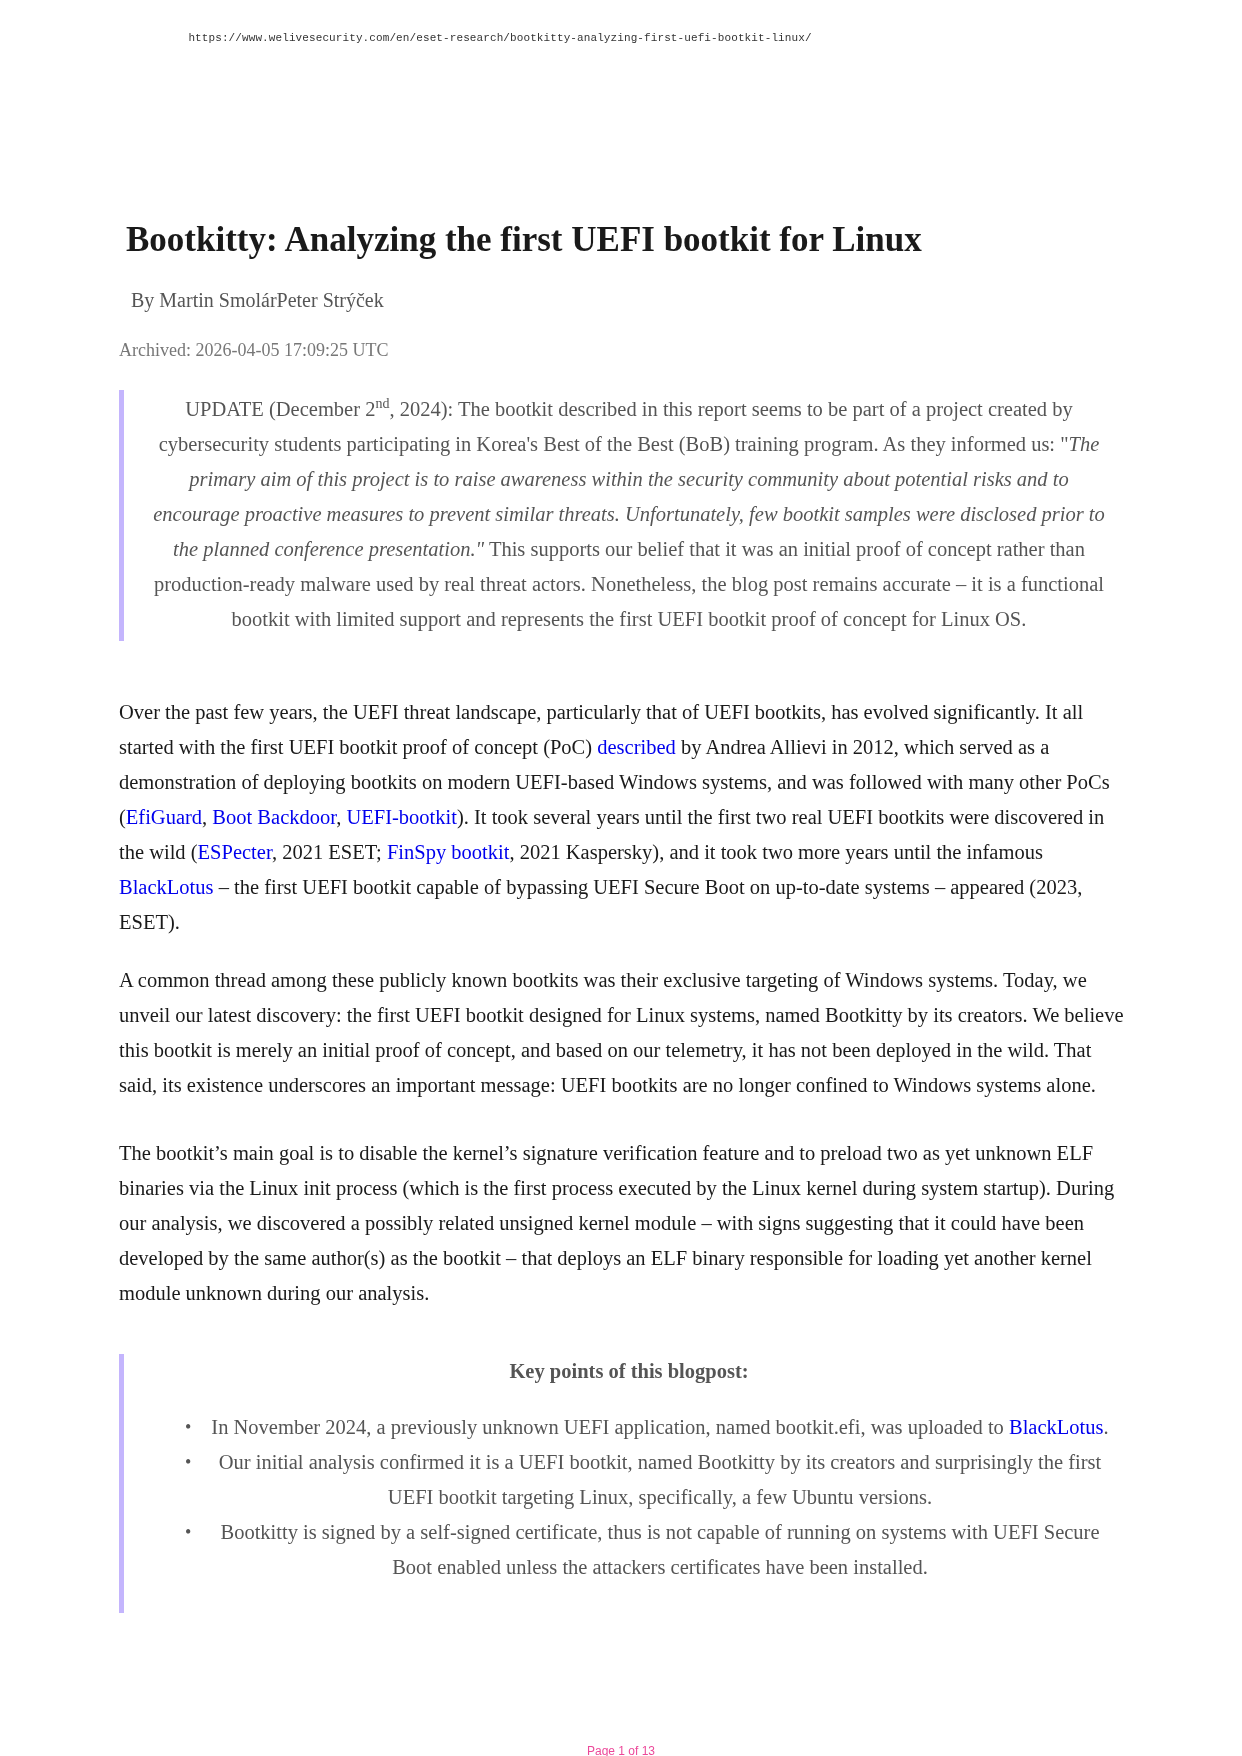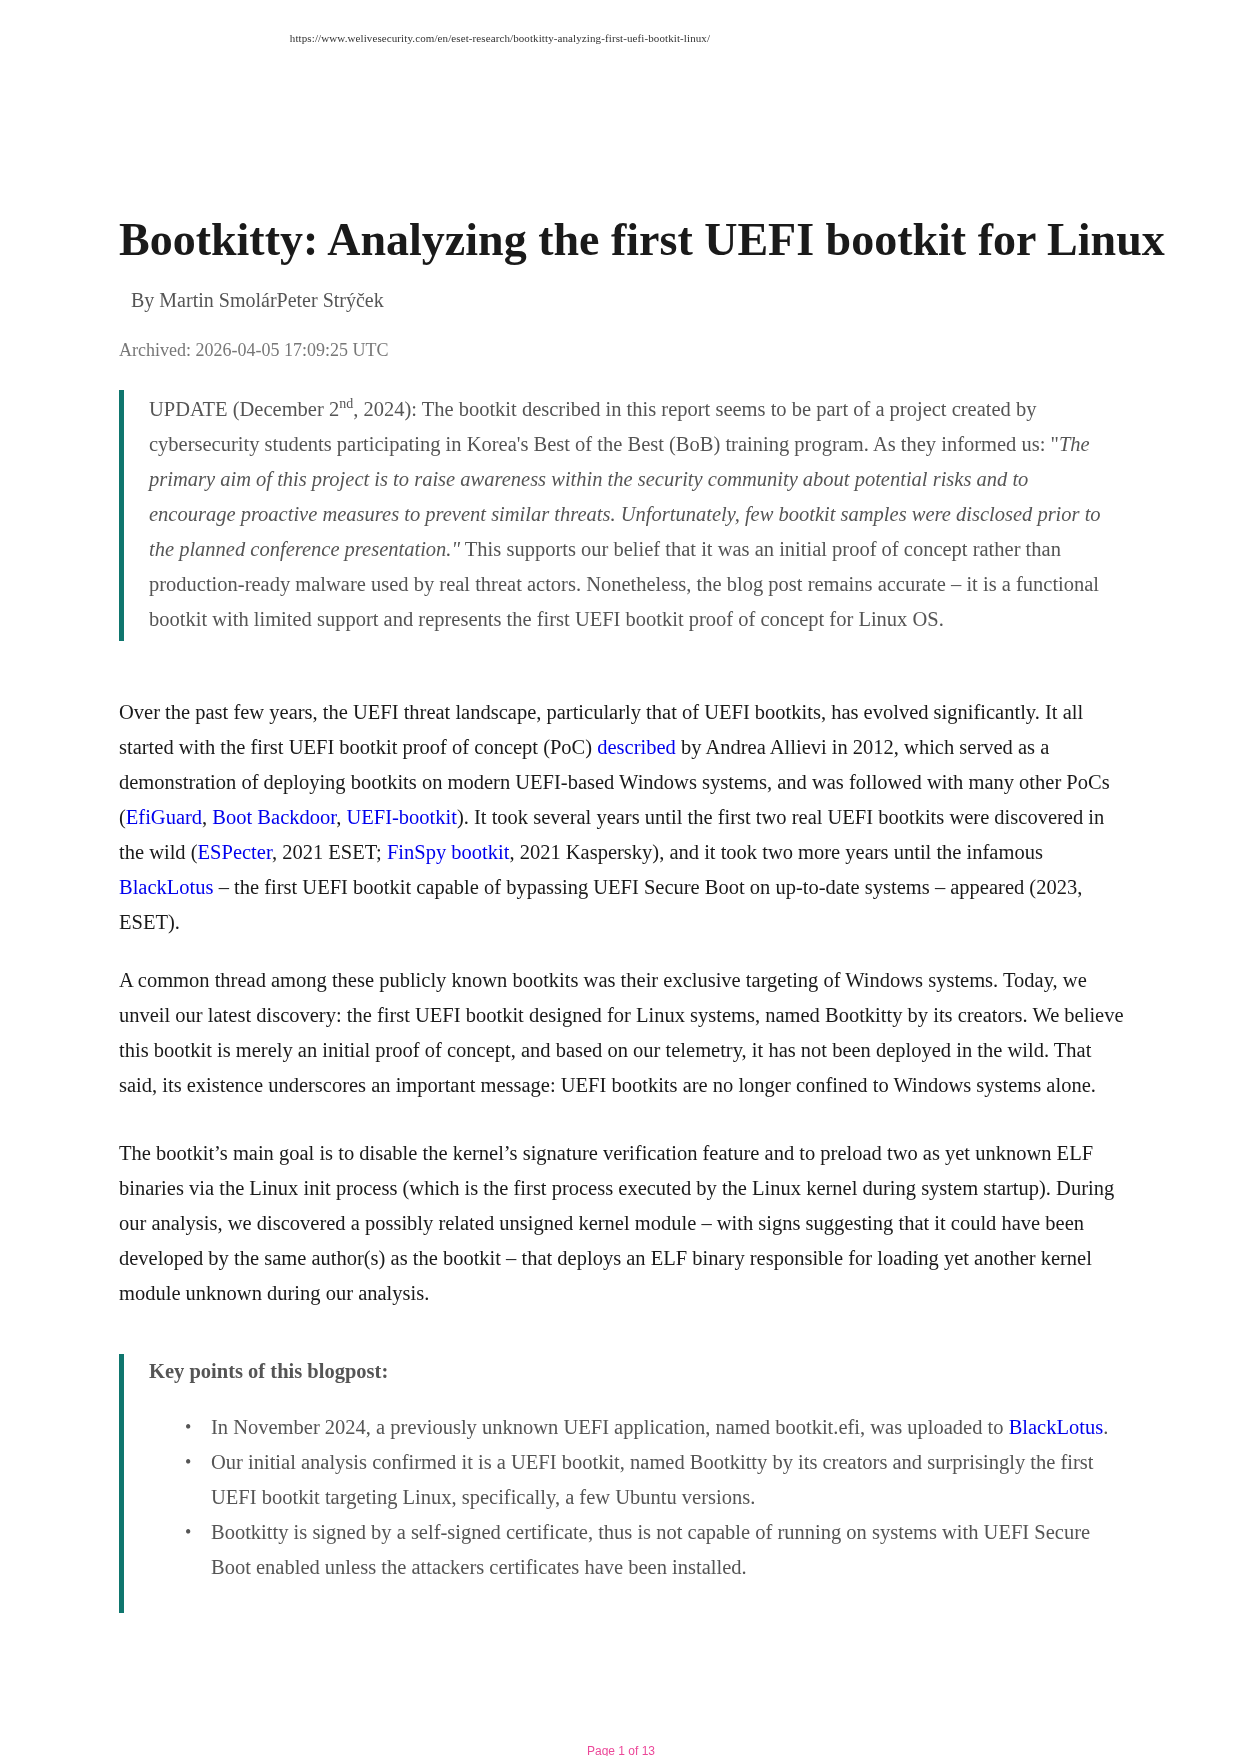--- a/index.html
+++ b/index.html
@@ -1,22 +1,22 @@
 <!DOCTYPE html>
 <html><head>
   <meta charset="utf-8">
   <style>
     html, body { margin: 0; padding: 0; background: #ffffff; }
     body { width: 1242px; height: 1756px; position: relative; overflow: hidden; font-family: "Liberation Serif", serif; color: #1a1a1a; }
-    .url-header { position: absolute; top: 32px; left: 0; width: 1000px; text-align: center; font-family: Liberation Serif, serif; font-size: 11px; color: #333; letter-spacing: 0.1px; }
+    .url-header { position: absolute; top: 32px; left: 0; width: 1000px; text-align: center; font-family: Liberation Mono, monospace; font-size: 11px; color: #333; letter-spacing: 0.1px; }
     .content { position: absolute; left: 119px; top: 0; width: 1010px; }
-    h1 { position: absolute; top: 213px; left: 0; margin: 0; font-size: 46px; font-weight: bold; color: #1a1a1a; white-space: nowrap; }
+    h1 { position: absolute; top: 213px; left: 0; margin: 7px; font-size: 35px; font-weight: bold; color: #1a1a1a; white-space: nowrap; }
     .byline { position: absolute; top: 289px; left: 12px; font-size: 20px; color: #555; }
     .archived { position: absolute; top: 340px; left: 0; font-size: 18px; color: #777; }
-    .quote { position: absolute; left: 0; border-left: 5px solid #0f766e; padding-left: 25px; color: #555; font-size: 20.5px; line-height: 35px; }
+    .quote { position: absolute; left: 0; border-left: 5px solid #c4b5fd; padding-left: 25px; color: #555; font-size: 20.5px; line-height: 35px; text-align: center; }
     .quote p { margin: 0; }
     .update-quote { top: 390px; width: 960px; padding-bottom: 4px; padding-top: 2px; }
     sup { font-size: 14px; line-height: 0; vertical-align: super; }
     .para { position: absolute; left: 0; width: 1010px; margin: 0; font-size: 20.5px; line-height: 35px; color: #1a1a1a; }
     .p1 { top: 695px; }
     .p2 { top: 963px; }
     .p3 { top: 1136px; }
     a { color: #0000ee; }
     .keypoints { top: 1354px; width: 960px; padding-top: 0; padding-bottom: 28px; }
     .kp-title { font-weight: bold; margin: 0 0 21px 0 !important; }

